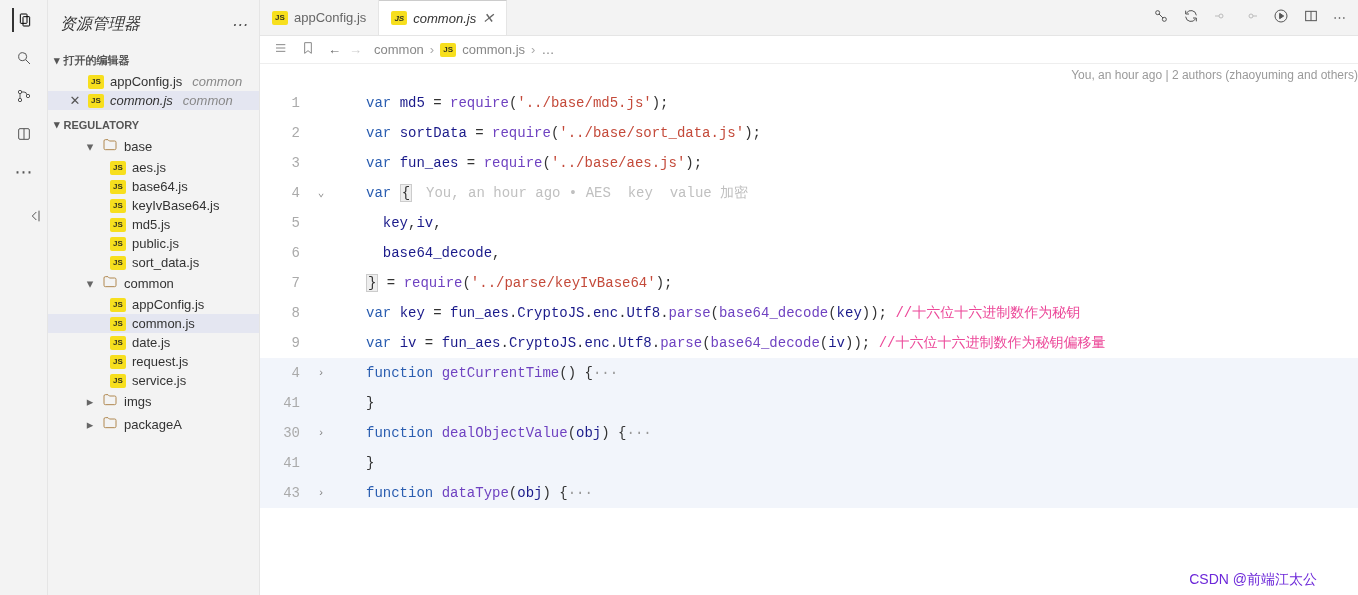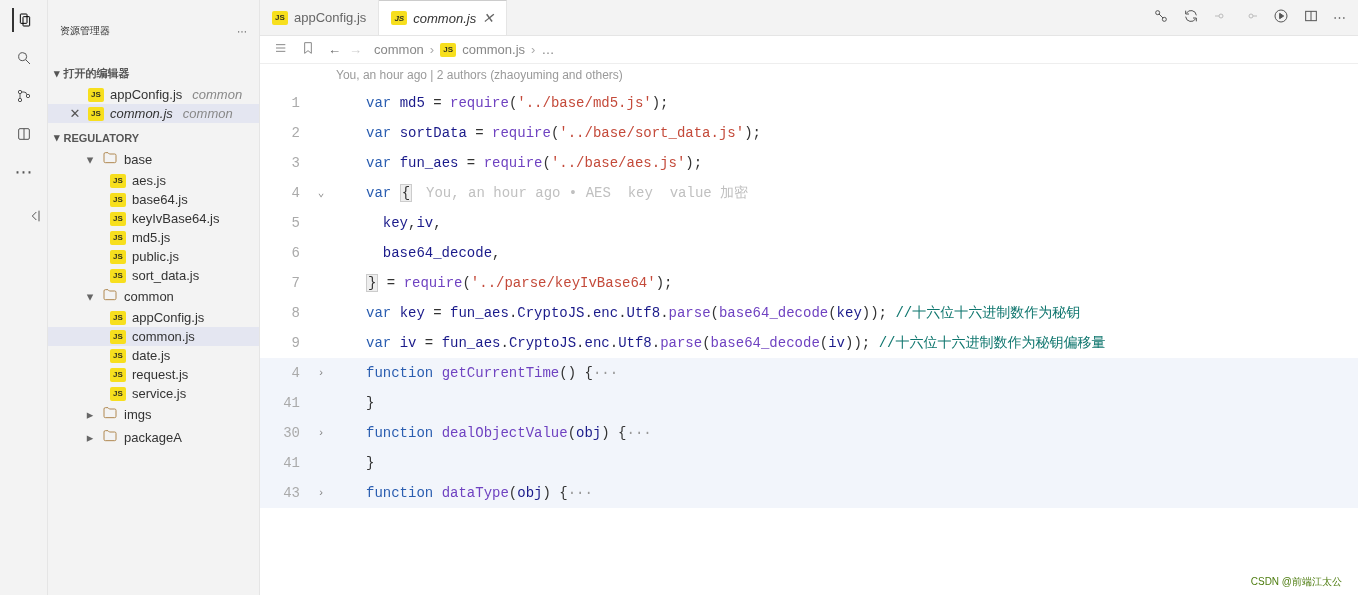--- a/index.html
+++ b/index.html
@@ -2,21 +2,21 @@
 <html><head>
   <meta charset="utf-8">
   <style>
     * { box-sizing: border-box; margin: 0; padding: 0; }
     body { font-family: "Segoe UI", -apple-system, sans-serif; font-size: 13px; color: #333; background: #fff; overflow: hidden; width: 1358px; height: 595px; }
     .workbench { display: flex; height: 100%; }
     .activitybar { width: 48px; background: #f3f3f3; border-right: 1px solid #e5e5e5; display: flex; flex-direction: column; align-items: center; padding-top: 8px; gap: 14px; color: #555; }
     .activitybar .icn { width: 24px; height: 24px; display: flex; align-items: center; justify-content: center; cursor: pointer; }
     .activitybar .icn.active { color: #000; border-left: 2px solid #333; }
     .sidebar { width: 212px; background: #f3f3f3; border-right: 1px solid #e5e5e5; display: flex; flex-direction: column; overflow: hidden; }
-    .sidebar-header { padding: 24px 12px; font-size: 10px; color: #333; display: flex; justify-content: space-between; align-items: center; }
+    .sidebar-header { padding: 14px 12px; font-size: 16px; color: #333; display: flex; justify-content: space-between; align-items: center; font-style: italic; }
     .sidebar-header .dots { color: #555; cursor: pointer; }
     .section-header { font-size: 11px; font-weight: 700; color: #555; padding: 4px 6px; display: flex; align-items: center; gap: 4px; cursor: pointer; }
     .section-header.reg { text-transform: uppercase; }
     .tree { padding: 0 0 4px 0; }
     .tree-item { display: flex; align-items: center; gap: 4px; padding: 2px 0 2px 0; font-size: 13px; cursor: pointer; white-space: nowrap; }
     .tree-item.selected { background: #e4e6f1; }
     .tree-item .indent-0 { padding-left: 20px; }
     .tree-item .indent-1 { padding-left: 36px; }
     .tree-item .indent-2 { padding-left: 62px; }
     .tree-item .chev { width: 12px; height: 12px; display: inline-flex; align-items: center; justify-content: center; color: #666; }
@@ -28,39 +28,39 @@
     .tabbar { display: flex; align-items: center; height: 36px; background: #f3f3f3; border-bottom: 1px solid #e5e5e5; }
     .tab { display: flex; align-items: center; gap: 6px; padding: 0 12px; height: 100%; border-right: 1px solid #e5e5e5; cursor: pointer; font-size: 13px; color: #666; }
     .tab.active { background: #fff; color: #333; font-style: italic; border-top: 1px solid #ccc; }
     .tab .close { color: #666; font-size: 14px; }
     .tab-actions { margin-left: auto; display: flex; gap: 14px; padding-right: 12px; color: #555; align-items: center; }
     .tab-actions .icn { cursor: pointer; }
     .breadcrumb-row { display: flex; align-items: center; gap: 12px; height: 28px; padding: 0 12px; border-bottom: 1px solid #eee; color: #888; font-size: 13px; }
     .breadcrumb-row .nav { display: flex; gap: 8px; align-items: center; }
     .breadcrumb-row .crumbs { display: flex; align-items: center; gap: 6px; }
     .breadcrumb-row .sep { color: #aaa; }
-    .gitlens-line { padding: 4px 0 6px 76px; font-size: 12px; color: #9a9a9a; }
+    .gitlens-line { padding: 4px 0 6px 76px; font-size: 12px; color: #9a9a9a; text-align: right; }
     .editor { flex: 1; overflow: auto; font-family: Consolas, "Courier New", monospace; font-size: 14px; line-height: 30px; position: relative; }
     .row { display: flex; align-items: center; }
     .row.hl { background: #f2f5fb; }
     .gutter { width: 52px; text-align: right; padding-right: 12px; color: #aaa; user-select: none; }
     .fold { width: 18px; color: #888; font-size: 11px; text-align: center; cursor: pointer; }
     .code { flex: 1; white-space: pre; margin-left: 36px; }
     .tok-kw { color: #2a5db0; }
     .tok-var { color: #1a1a8a; }
     .tok-fn { color: #6f42c1; }
     .tok-str { color: #c44a3a; }
-    .tok-cmt { color: #0f766e; }
+    .tok-cmt { color: #ec4899; }
     .tok-op { color: #333; }
     .tok-call { color: #6f42c1; }
     .tok-param { color: #1a1a8a; }
     .tok-brace { background: #eee; border: 1px solid #ccc; padding: 0 1px; }
     .inline-hint { color: #c0c0c0; font-style: normal; margin-left: 14px; }
     .dots-fold { color: #999; }
-    .watermark { position: absolute; right: 16px; bottom: 6px; color: #4d7c0f; font-size: 10px; font-family: sans-serif; pointer-events: none; }
+    .watermark { position: absolute; right: 41px; bottom: 6px; color: #6d28d9; font-size: 14px; font-family: sans-serif; pointer-events: none; }
     svg { width: 16px; height: 16px; stroke: currentColor; fill: none; stroke-width: 1.5; }
   </style>
 </head>
 <body>
 
 <div class="workbench">
   <div class="activitybar">
     <div class="icn active">
         <svg viewBox="0 0 24 24">
           <rect x="5" y="3" width="10" height="14" rx="1"></rect>

